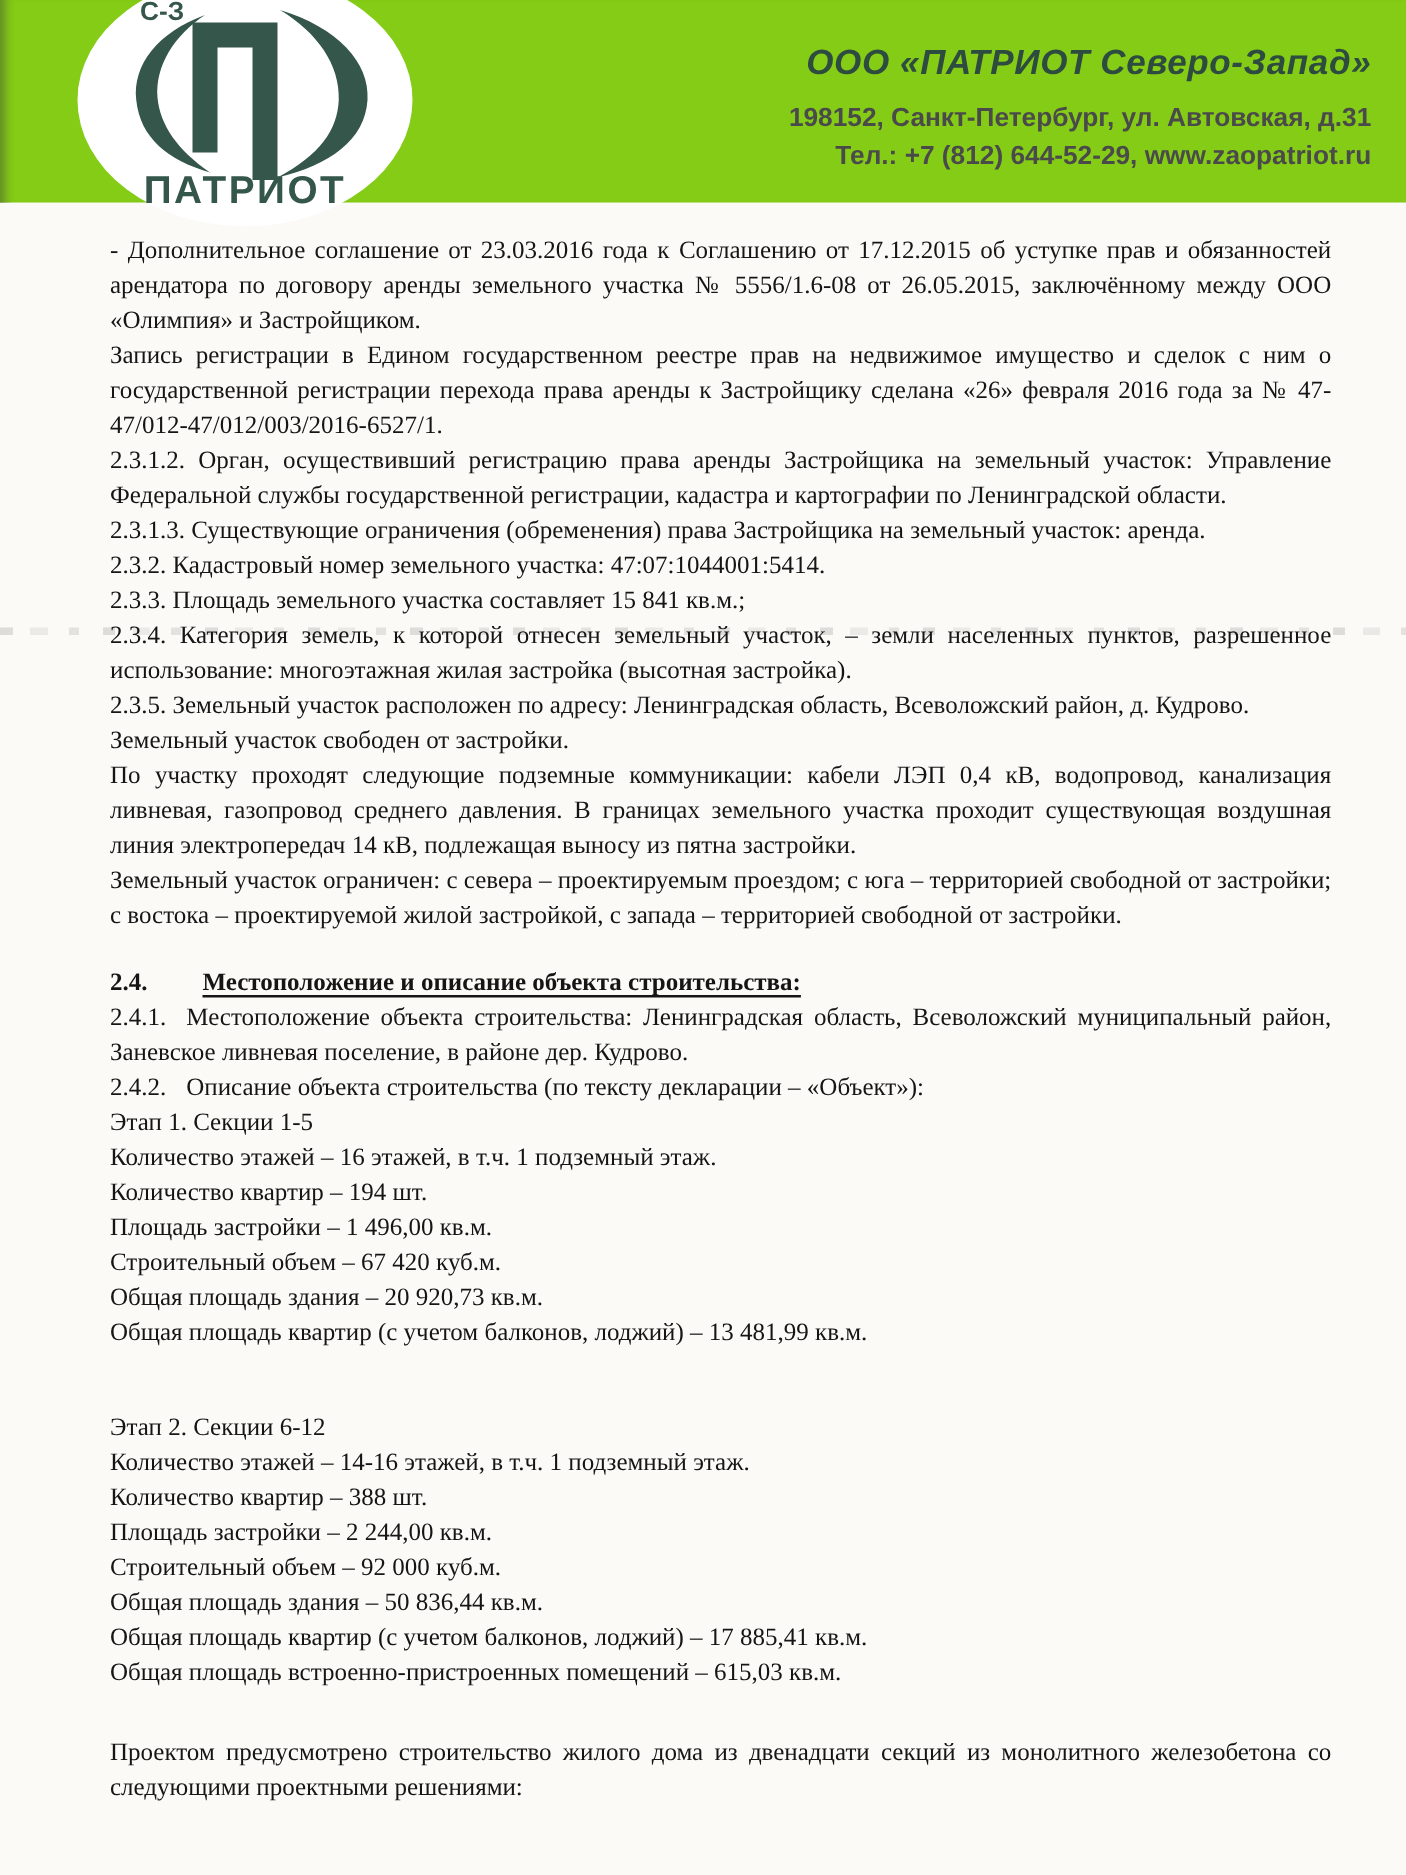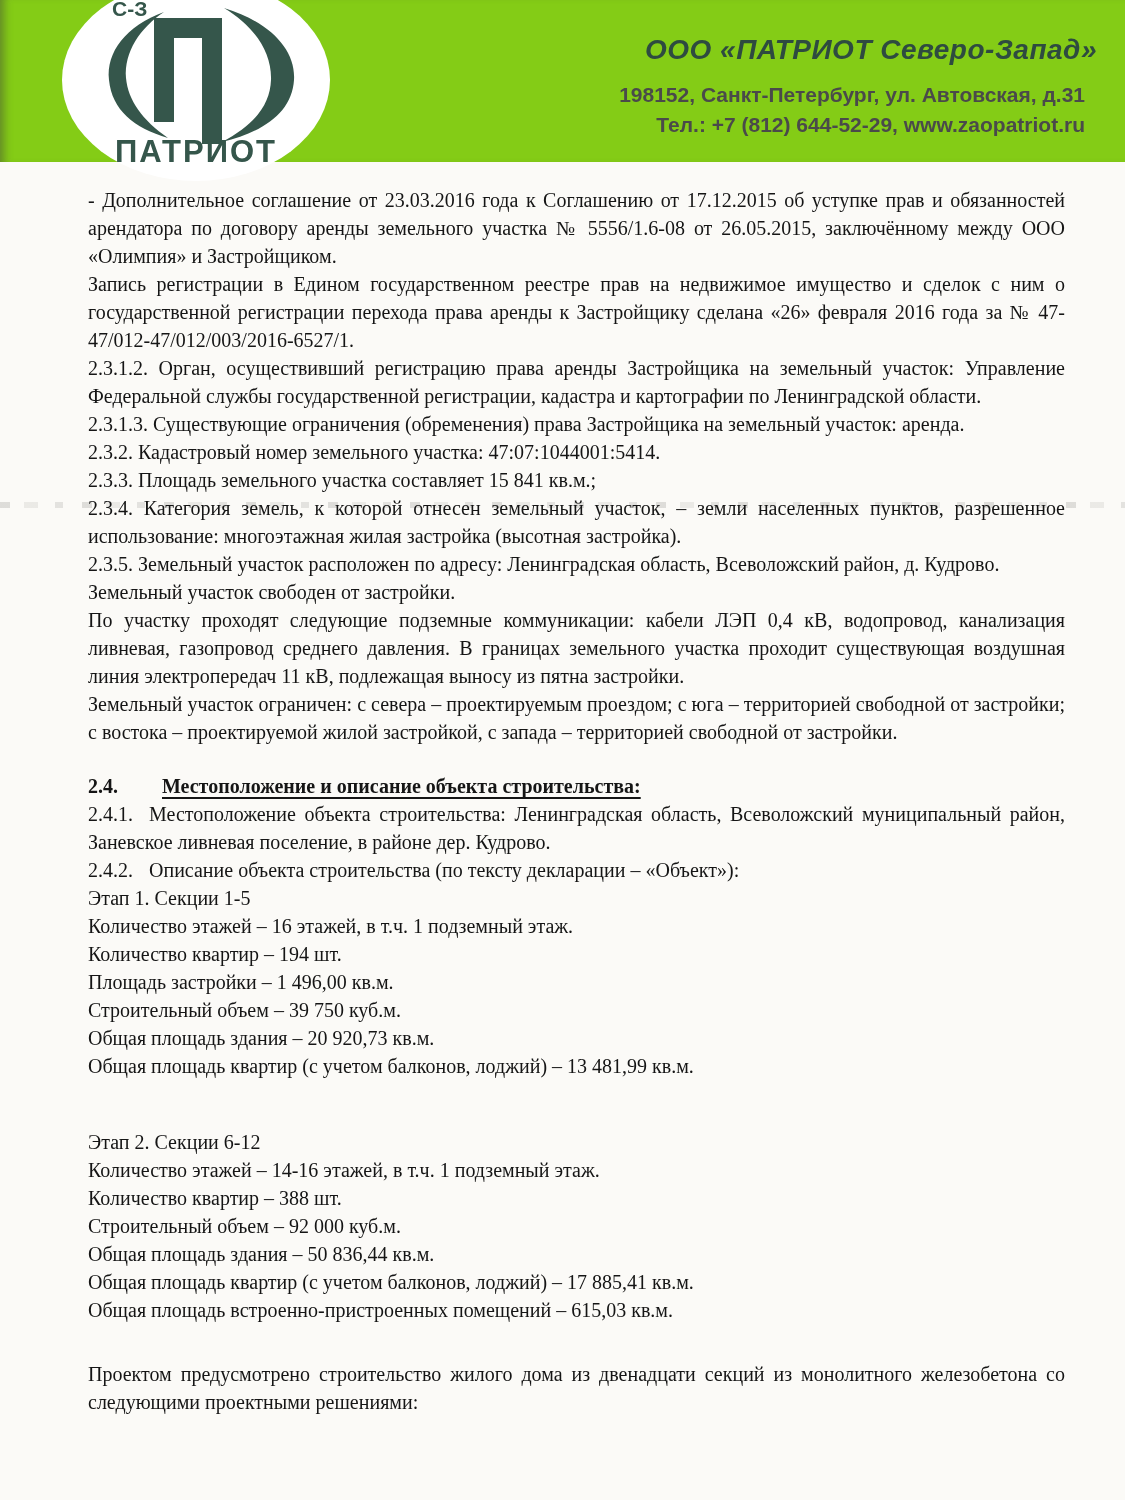--- a/index.html
+++ b/index.html
@@ -22,21 +22,21 @@
   .logo-wrap{position:absolute;top:-22px;left:60px;width:272px;height:204px;}
   .head-right{
     position:absolute;top:34px;right:28px;text-align:right;
     font-family:"Liberation Sans", sans-serif;
   }
   .company-name{
     font-size:28px;font-weight:bold;color:#2e4b40;
     letter-spacing:.5px;white-space:nowrap;font-style:italic;
   }
   .head-address{
-    margin-top:14px;margin-right:12px;
+    margin-top:14px;margin-right:0;
     font-size:21px;line-height:30px;font-weight:bold;color:#4a4a4a;
     white-space:nowrap;
   }
   
   .scan-noise{
     position:absolute;left:0;right:0;top:502px;height:6px;
     background:repeating-linear-gradient(90deg,
       rgba(110,110,105,.28) 0 10px, transparent 10px 24px,
       rgba(110,110,105,.16) 24px 38px, transparent 38px 55px,
       rgba(110,110,105,.22) 55px 63px, transparent 63px 82px);
@@ -100,45 +100,46 @@
 
     <p>- Дополнительное соглашение от 23.03.2016 года к Соглашению от 17.12.2015 об уступке прав и обязанностей арендатора по договору аренды земельного участка № 5556/1.6-08 от 26.05.2015, заключённому между ООО «Олимпия» и Застройщиком.</p>
     <p>Запись регистрации в Едином государственном реестре прав на недвижимое имущество и сделок с ним о государственной регистрации перехода права аренды к Застройщику сделана «26» февраля 2016 года за № 47-47/012-47/012/003/2016-6527/1.</p>
     <p>2.3.1.2. Орган, осуществивший регистрацию права аренды Застройщика на земельный участок: Управление Федеральной службы государственной регистрации, кадастра и картографии по Ленинградской области.</p>
     <p class="single">2.3.1.3. Существующие ограничения (обременения) права Застройщика на земельный участок: аренда.</p>
     <p class="single">2.3.2. Кадастровый номер земельного участка: 47:07:1044001:5414.</p>
     <p class="single">2.3.3. Площадь земельного участка составляет 15 841 кв.м.;</p>
     <p>2.3.4. Категория земель, к которой отнесен земельный участок, – земли населенных пунктов, разрешенное использование: многоэтажная жилая застройка (высотная застройка).</p>
     <p>2.3.5. Земельный участок расположен по адресу: Ленинградская область, Всеволожский район, д. Кудрово.</p>
     <p class="single">Земельный участок свободен от застройки.</p>
-    <p>По участку проходят следующие подземные коммуникации: кабели ЛЭП 0,4 кВ, водопровод, канализация ливневая, газопровод среднего давления. В границах земельного участка проходит существующая воздушная линия электропередач 11 кВ, подлежащая выносу из пятна застройки.</p>
+    <p>По участку проходят следующие подземные коммуникации: кабели ЛЭП 0,4 кВ, водопровод, канализация ливневая, газопровод среднего давления. В границах земельного участка проходит существующая воздушная линия электропередач 14 кВ, подлежащая выносу из пятна застройки.</p>
     <p>Земельный участок ограничен: с севера – проектируемым проездом; с юга – территорией свободной от застройки; с востока – проектируемой жилой застройкой, с запада – территорией свободной от застройки.</p>
 
     <p class="h24">
       <span class="num">2.4.</span><span class="h24-title">Местоположение и описание объекта строительства:</span>
     </p>
 
     <p>
       <span class="num">2.4.1.</span><span>Местоположение объекта строительства: Ленинградская область, Всеволожский муниципальный район, Заневское ливневая поселение, в районе дер. Кудрово.</span>
     </p>
     <p class="single">
       <span class="num">2.4.2.</span><span>Описание объекта строительства (по тексту декларации – «Объект»):</span>
     </p>
 
     <p class="single">Этап 1. Секции 1-5</p>
     <p class="single">Количество этажей – 16 этажей, в т.ч. 1 подземный этаж.</p>
     <p class="single">Количество квартир – 194 шт.</p>
     <p class="single">Площадь застройки – 1 496,00 кв.м.</p>
-    <p class="single">Строительный объем – 39 750 куб.м.</p>
+    <p class="single">Строительный объем – 67 420 куб.м.</p>
     <p class="single">Общая площадь здания – 20 920,73 кв.м.</p>
     <p class="single">Общая площадь квартир (с учетом балконов, лоджий) – 13 481,99 кв.м.</p>
 
     <p class="single stage2">Этап 2. Секции 6-12</p>
     <p class="single">Количество этажей – 14-16 этажей, в т.ч. 1 подземный этаж.</p>
     <p class="single">Количество квартир – 388 шт.</p>
+    <p class="single">Площадь застройки – 2 244,00 кв.м.</p>
     <p class="single">Строительный объем – 92 000 куб.м.</p>
     <p class="single">Общая площадь здания – 50 836,44 кв.м.</p>
     <p class="single">Общая площадь квартир (с учетом балконов, лоджий) – 17 885,41 кв.м.</p>
     <p class="single">Общая площадь встроенно-пристроенных помещений – 615,03 кв.м.</p>
 
     <p class="closing">Проектом предусмотрено строительство жилого дома из двенадцати секций из монолитного железобетона со следующими проектными решениями:</p>
   </div>
 </div>
 
 </body></html>

